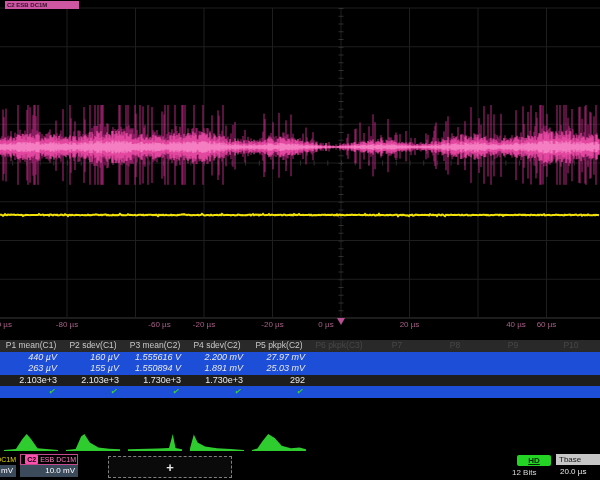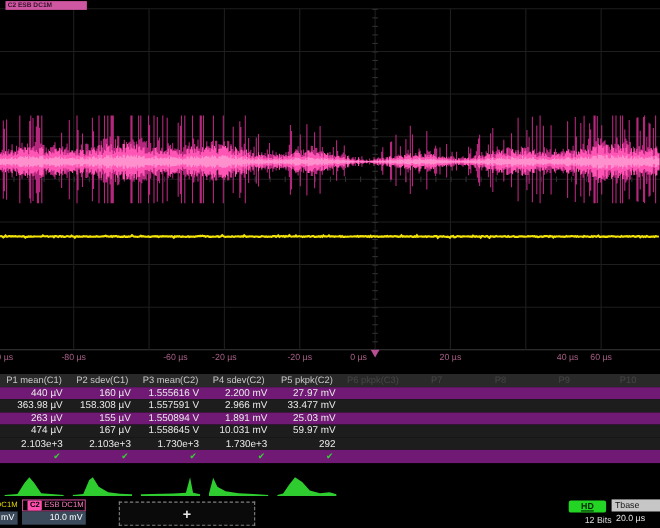--- a/index.html
+++ b/index.html
@@ -11,21 +11,21 @@
             white-space:nowrap;overflow:hidden;font-weight:bold;}
   #axis{position:absolute;left:0;top:317px;width:600px;height:14px;}
   .axlabel{position:absolute;top:3px;transform:translateX(-50%);font-size:8px;color:#a85f87;
            white-space:nowrap;}
   #trig{position:absolute;left:337px;top:318px;width:0;height:0;
         border-left:4px solid transparent;border-right:4px solid transparent;
         border-top:7px solid #b84f92;}
   #meastable{position:absolute;left:0;top:340px;width:600px;}
   .mrow{display:flex;height:11.5px;line-height:11.5px;font-size:9px;width:600px;}
   .mhead{background:#292929;}
-  .stripe-a{background:#701a75;}
+  .stripe-a{background:#1d4ed8;font-style:italic;}
   .stripe-b{background:#1d1d1d;}
   .hcell{display:inline-block;text-align:center;color:#c8c8c8;font-size:8.5px;
          overflow:hidden;white-space:nowrap;}
   .hcell.dim{color:#474747;}
   .vcell{display:inline-block;width:62px;text-align:right;padding-right:5px;
          box-sizing:border-box;color:#e9e9e9;white-space:nowrap;overflow:hidden;}
   .ccell{display:inline-block;width:62px;text-align:right;padding-right:7px;
          box-sizing:border-box;color:#35d435;font-size:8px;}
   #histicons{position:absolute;left:0;top:433px;width:600px;height:19px;}
   .histicon{position:absolute;bottom:1px;}
@@ -42,21 +42,21 @@
   #c2box{left:20px;width:58px;}
   #c2box .desc-top{border:1px solid #c4498f;box-sizing:border-box;padding-right:1px;}
   #c2box .chip{background:#ff4fae;}
   #c2box .tag,#c2box .coupling{color:#ff7fc4;}
   #addbox{position:absolute;left:108px;top:4px;width:122px;height:20px;
           border:1px dashed #808080;color:#e8e8e8;display:flex;align-items:center;
           justify-content:center;font-size:13px;font-weight:bold;background:#0a0a0a;}
   #hdbadge{position:absolute;left:517px;top:3px;width:34px;height:11px;background:#24d424;
            color:#052605;font-weight:bold;font-size:8px;text-align:center;line-height:11px;
            border-radius:2px;text-decoration:underline;}
-  #bits{position:absolute;left:512px;top:16px;width:44px;text-align:right;color:#d8d8d8;
+  #bits{position:absolute;left:512px;top:16px;width:44px;text-align:left;color:#d8d8d8;
         font-size:8px;}
   #tbasebox{position:absolute;left:556px;top:2px;width:120px;height:24px;}
   .tb-head{height:11px;background:#c6c6c6;color:#151515;font-size:8px;padding:0 3px;
            line-height:11px;}
   .tb-val{height:12px;color:#e8e8e8;font-size:8px;padding:0 4px;line-height:13px;
           white-space:nowrap;}
 </style>
 </head>
 <body>
 
@@ -195,42 +195,28 @@
         <span class="hcell dim" style="width: 58px;">P9</span>
         <span class="hcell dim" style="width: 58px;">P10</span>
       </div>
       <div class="mrow stripe-a">
         <span class="vcell">440 µV</span>
         <span class="vcell">160 µV</span>
         <span class="vcell">1.555616 V</span>
         <span class="vcell">2.200 mV</span>
         <span class="vcell">27.97 mV</span>
       </div>
-      <div class="mrow stripe-b">
-        <span class="vcell">363.98 µV</span>
-        <span class="vcell">158.308 µV</span>
-        <span class="vcell">1.557591 V</span>
-        <span class="vcell">2.966 mV</span>
-        <span class="vcell">33.477 mV</span>
-      </div>
       <div class="mrow stripe-a">
         <span class="vcell">263 µV</span>
         <span class="vcell">155 µV</span>
         <span class="vcell">1.550894 V</span>
         <span class="vcell">1.891 mV</span>
         <span class="vcell">25.03 mV</span>
       </div>
       <div class="mrow stripe-b">
-        <span class="vcell">474 µV</span>
-        <span class="vcell">167 µV</span>
-        <span class="vcell">1.558645 V</span>
-        <span class="vcell">10.031 mV</span>
-        <span class="vcell">59.97 mV</span>
-      </div>
-      <div class="mrow stripe-b">
         <span class="vcell">2.103e+3</span>
         <span class="vcell">2.103e+3</span>
         <span class="vcell">1.730e+3</span>
         <span class="vcell">1.730e+3</span>
         <span class="vcell">292</span>
       </div>
       <div class="mrow stripe-a">
         <span class="ccell" style="color: rgb(53, 212, 53);">✔</span>
         <span class="ccell" style="color: rgb(53, 212, 53);">✔</span>
         <span class="ccell" style="color: rgb(53, 212, 53);">✔</span>

